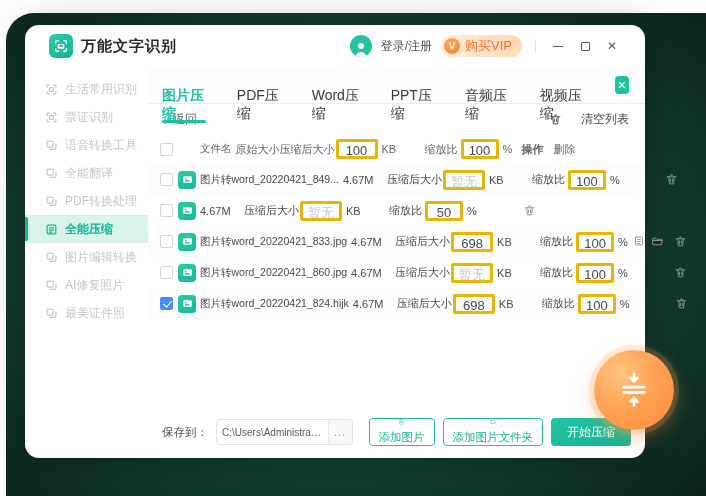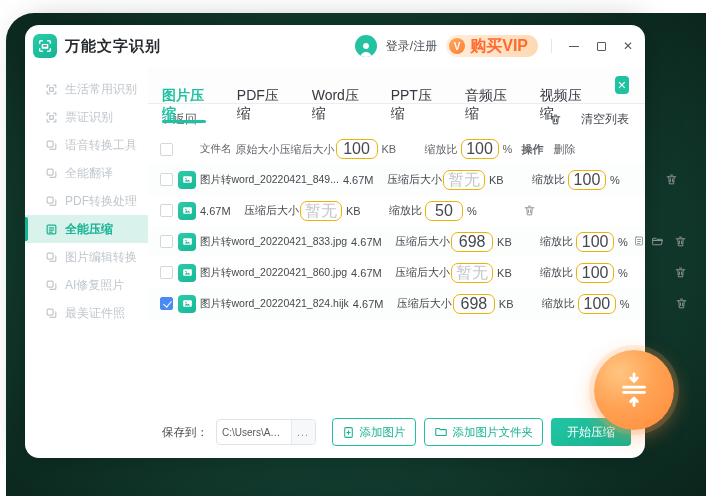--- a/index.html
+++ b/index.html
@@ -4,30 +4,30 @@
 <style>
   * { margin:0; padding:0; box-sizing:border-box; }
   html,body { width:706px; height:496px; overflow:hidden; font-family:"Liberation Sans","DejaVu Sans",sans-serif; background:#ffffff; }
   .backdrop { position:absolute; left:6px; top:13px; right:0; bottom:0;
     border-top-left-radius:28px;
     background: radial-gradient(900px 680px at 330px 235px, #1f614e 0%, #11372b 38%, #051510 68%, #020b08 100%); }
   .window { position:absolute; left:25px; top:25px; width:620px; height:433px; background:#fff;
     border-radius:14px; box-shadow:0 0 34px rgba(0,0,0,.35); display:flex; flex-direction:column; }
 
   
-  .titlebar { height:42px; flex:0 0 42px; display:flex; align-items:center; padding:0 8px; }
+  .titlebar { height:42px; flex:0 0 42px; display:flex; align-items:center; padding:0 24px; }
   .brand { display:flex; align-items:center; gap:8px; }
   .logo { width:24px; height:24px; border-radius:6px; background:linear-gradient(145deg,#27cdaa,#15b394); display:flex; align-items:center; justify-content:center; }
   .app-title { font-size:15px; font-weight:bold; color:#262a2e; letter-spacing:1px; }
   .titlebar-right { margin-left:auto; display:flex; align-items:center; gap:9px; }
   .avatar { width:22px; height:22px; border-radius:50%; background:#23c3a2; overflow:hidden; display:flex; align-items:flex-end; justify-content:center; }
   .login { font-size:12px; color:#4d5156; cursor:pointer; }
   .vip-pill { height:22px; border-radius:11px; background:linear-gradient(90deg,#ffeedd,#ffd9b2); display:flex; align-items:center; gap:5px; padding:0 10px 0 3px; cursor:pointer; }
   .vip-badge { width:16px; height:16px; border-radius:50%; background:linear-gradient(145deg,#ffa85c,#ff7f35); color:#fff; font-size:10px; font-weight:bold; display:flex; align-items:center; justify-content:center; }
-  .vip-text { font-size:16px; font-weight:bold; color:#ff6a2e; }
+  .vip-text { font-size:13px; font-weight:normal; color:#ff6a2e; }
   .win-sep { width:1px; height:14px; background:#e3e5e8; margin:0 4px; }
   .win-btn { width:18px; height:18px; display:flex; align-items:center; justify-content:center; color:#55595e; cursor:pointer; }
   .glyph-min { width:10px; height:0; border-top:1.6px solid #55595e; }
   .glyph-max { width:9px; height:9px; border:1.4px solid #55595e; border-radius:1px; }
   .glyph-close { font-size:12px; line-height:1; }
 
   
   .app-body { flex:1; display:flex; min-height:0; }
   .sidebar { width:123px; flex:0 0 123px; padding-top:8px; }
   .side-item { height:28px; display:flex; align-items:center; gap:7px; padding-left:20px; font-size:12px; color:#c0c7cd; cursor:pointer; position:relative; }
@@ -66,32 +66,32 @@
   .c-kb    { width:20px; padding-left:4px; }
   .c-slabel{ width:36px;margin-left:27px; }
   .c-sinput{ width:38px; }
   .c-pct   { width:14px; padding-left:4px; }
   .c-ops   { width:40px; display:flex; gap:6px; justify-content:center; color:#8d939a;font-weight:bold; }
   .c-del   { width:24px; display:flex; justify-content:center; color:#8d939a; cursor:pointer; }
   .checkbox { display:block; width:13px; height:13px; border:1px solid #d3d7dc; border-radius:2px; background:#fff; cursor:pointer; position:relative; }
   .checkbox.checked { background:#4a8af4; border-color:#4a8af4; }
   .checkbox.checked::after { content:""; position:absolute; left:3.5px; top:1px; width:4px; height:7px; border:solid #fff; border-width:0 1.6px 1.6px 0; transform:rotate(40deg); }
   .file-ic { width:18px; height:18px; border-radius:4px; background:linear-gradient(145deg,#2ccBaa,#17b897); display:flex; align-items:center; justify-content:center; }
-  .val-box { display:block; width:100%; height:20px; line-height:18px; text-align:center; border:1px solid #eab308; border-radius:7px; font-size:16px; color:#45494f; background:#fff; cursor:text; }
+  .val-box { display:block; width:100%; height:20px; line-height:18px; text-align:center; border:3px solid #eab308; border-radius:2px; font-size:13px; color:#45494f; background:#fff; cursor:text; }
   .val-box.muted { color:#c3c7cb; }
 
   .spacer { flex:1 1 auto; }
 
   
   .footer { flex:0 0 44px; display:flex; align-items:center; gap:8px; padding:0 14px 8px 14px; }
   .save-label { font-size:11.5px; color:#45494f; white-space:nowrap; }
   .path-box { width:148px; height:26px; border:1px solid #dfe3e7; border-radius:4px; display:flex; align-items:center; overflow:hidden; background:#fff; }
   .path-text { flex:1; font-size:10px; color:#55595f; padding:0 5px; white-space:nowrap; overflow:hidden; text-overflow:ellipsis; }
   .path-dots { flex:0 0 24px; height:100%; border-left:1px solid #e7eaec; background:#f7f8f9; color:#8d939a; font-size:11px; display:flex; align-items:center; justify-content:center; letter-spacing:1px; cursor:pointer; }
-  .btn-outline { height:28px; border:1px solid #1ec2a0; border-radius:4px; background:#fff; color:#17b392; font-size:11.5px; display:flex; align-items:center; justify-content:center; gap:5px; padding:0 9px; cursor:pointer; white-space:nowrap; }
+  .btn-outline { height:28px; border:1px solid #1ec2a0; border-radius:4px; background:#fff; color:#17b392; font-size:11.5px; display:flex; align-items:center; justify-content:center; gap:5px; padding:0 9px; cursor:pointer; white-space:nowrap;flex-direction:column; }
   .btn-solid { height:28px; min-width:80px; border:none; border-radius:4px; background:linear-gradient(145deg,#22c6a4,#14b08f); color:#fff; font-size:12px; display:flex; align-items:center; justify-content:center; padding:0 14px; cursor:pointer; white-space:nowrap; margin-left:auto; }
   .grow { flex:1 1 auto; }
 
   
   .fab { position:absolute; left:594px; top:350px; width:80px; height:80px; border-radius:50%;
     background:radial-gradient(circle at 32% 28%, #ffc580 0%, #ffa254 45%, #ff8b38 100%);
     box-shadow:0 6px 20px rgba(255,140,60,.45), 0 0 0 5px rgba(255,180,110,.18);
     display:flex; align-items:center; justify-content:center; cursor:pointer; z-index:5; }
 </style>
 </head>

